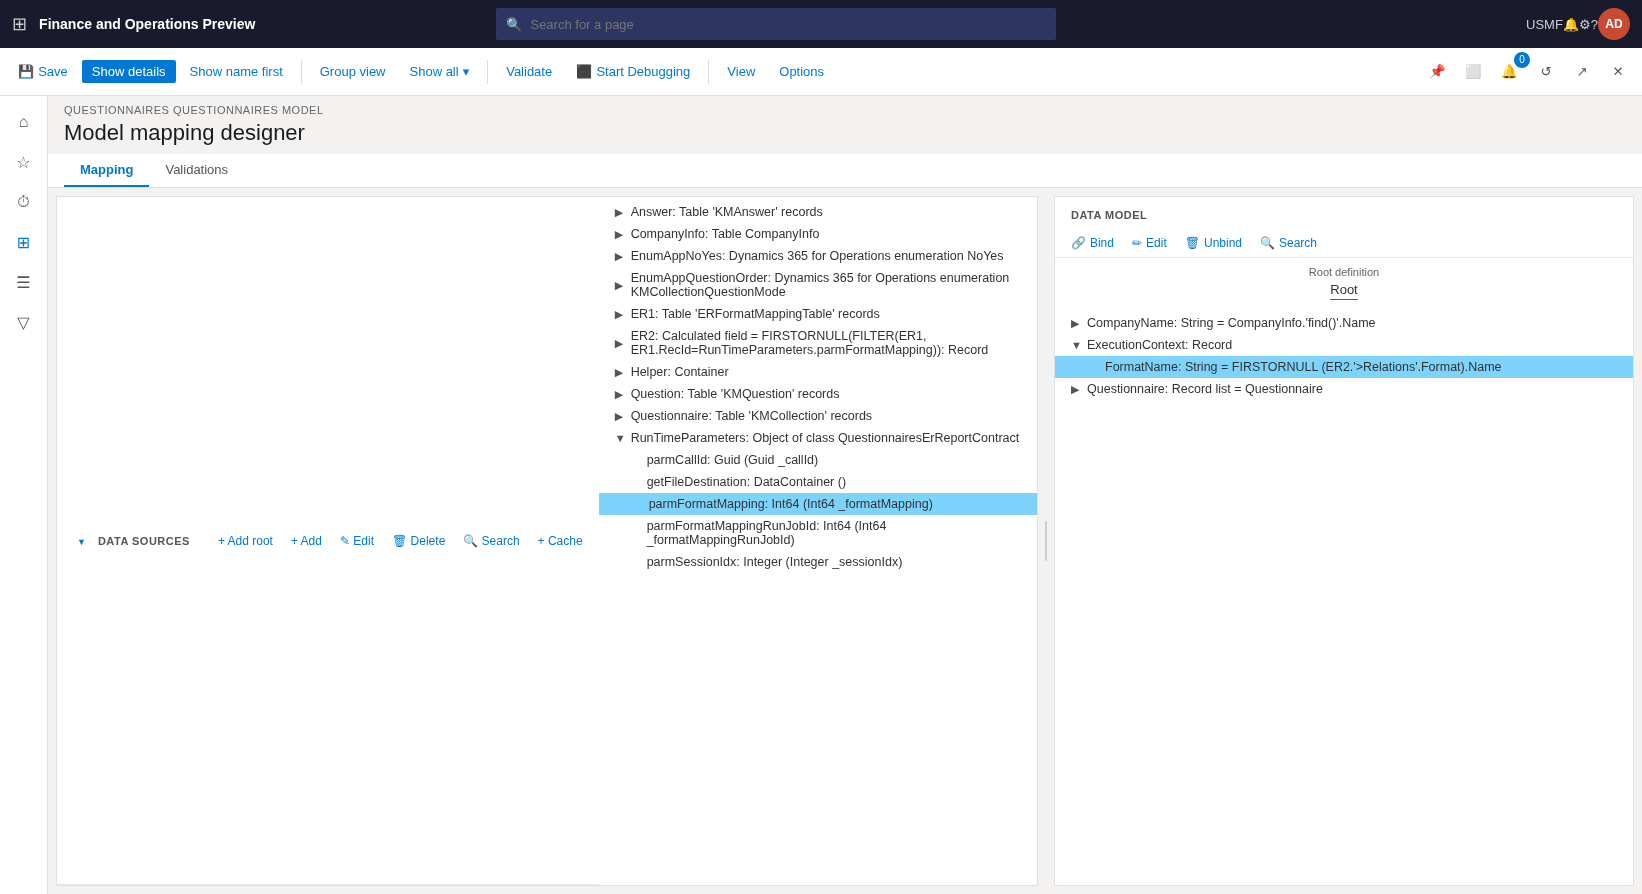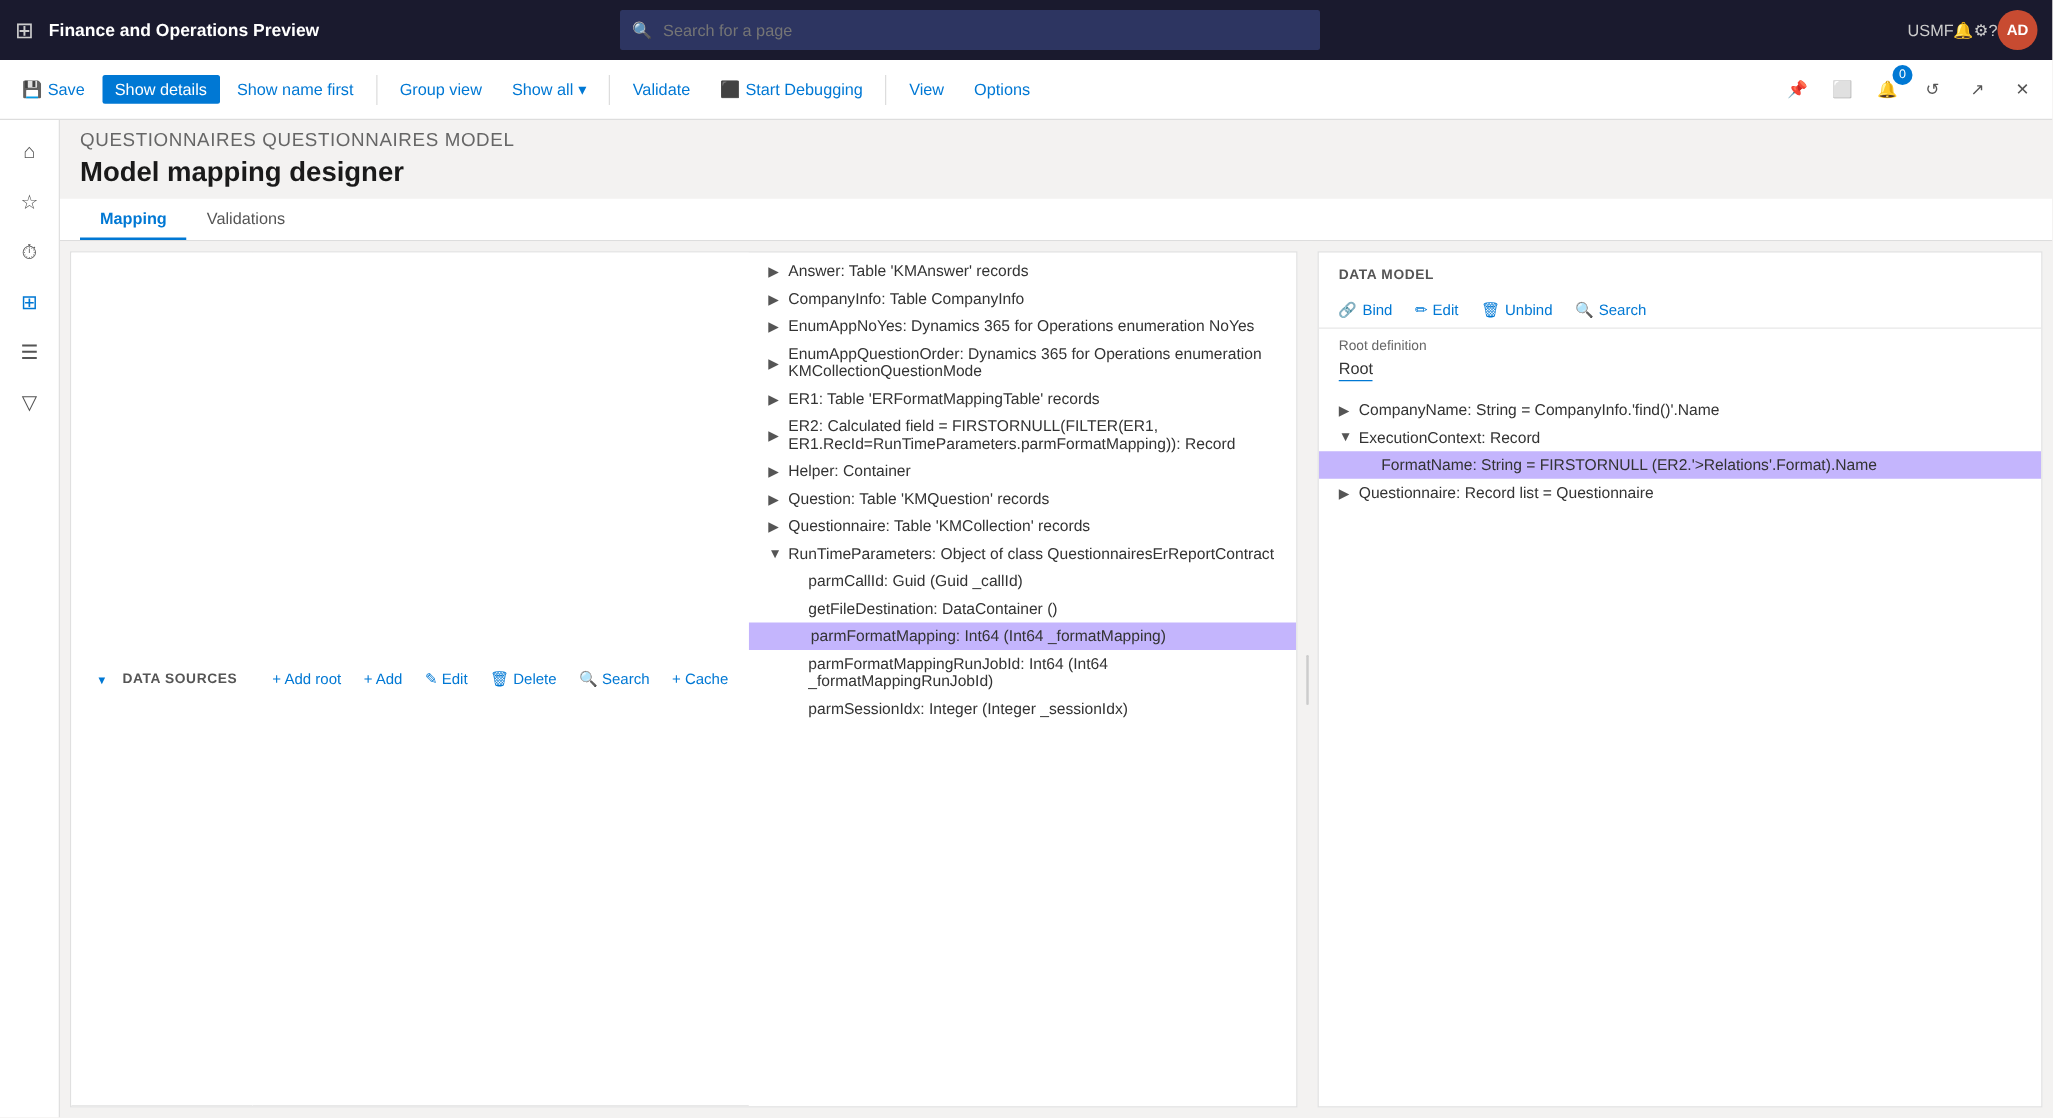--- a/index.html
+++ b/index.html
@@ -62,23 +62,23 @@
       width: 36px; height: 36px; display: flex; align-items: center; justify-content: center;
       cursor: pointer; border-radius: 2px; color: #555; font-size: 16px;
     }
     .sidebar-icon.active { color: #0078d4; }
 
     
     .content-area { flex: 1; display: flex; flex-direction: column; overflow: hidden; }
 
     
     .breadcrumb {
-      padding: 8px 16px 4px 16px; font-size: 15px; color: #666; text-transform: uppercase; letter-spacing: 0.5px;
-    }
-    .page-title { padding: 0 16px 8px 16px; font-size: 22px; font-weight: 700; color: #1a1a1a; }
+      padding: 8px 16px 4px 16px; font-size: 11px; color: #666; text-transform: uppercase; letter-spacing: 0.5px;
+    }
+    .page-title { padding: 0 16px 8px 16px; font-size: 22px; font-weight: 400; color: #1a1a1a; }
 
     
     .tabs { display: flex; padding: 0 16px; border-bottom: 1px solid #ddd; background: #fff; }
     .tab {
       padding: 8px 16px; cursor: pointer; font-size: 13px; color: #555; border-bottom: 2px solid transparent;
     }
     .tab.active { color: #0078d4; border-bottom: 2px solid #0078d4; font-weight: 600; }
 
     
     .split-area { display: flex; flex: 1; overflow: hidden; background: #f3f2f1; }
@@ -100,41 +100,41 @@
     .panel-btn {
       display: flex; align-items: center; gap: 4px; padding: 3px 8px; border: none;
       background: transparent; cursor: pointer; font-size: 12px; color: #0078d4; border-radius: 2px; text-align: center;
     }
     .panel-content { flex: 1; overflow-y: auto; padding: 4px 0; }
 
     
     .tree-item {
       display: flex; align-items: center; padding: 4px 8px 4px 16px; cursor: pointer; font-size: 12.5px;
     }
-    .tree-item.selected { background: #c4b5fd; padding-left: 34px; }
+    .tree-item.selected { background: #7dd3fc; padding-left: 34px; }
     .tree-item .expand-icon { width: 16px; color: #555; font-size: 11px; flex-shrink: 0; }
     .tree-item .item-text { flex: 1; }
     .tree-indent-1 { padding-left: 32px; }
 
     
     .splitter { width: 8px; background: #f3f2f1; cursor: col-resize; display: flex; align-items: center; justify-content: center; }
     .splitter-bar { width: 2px; height: 40px; background: #ccc; border-radius: 1px; }
 
     
     .datamodel-panel {
       width: 580px; background: #fff; margin: 8px 8px 8px 4px; border: 1px solid #e0e0e0;
       display: flex; flex-direction: column; overflow: hidden;
     }
     .dm-header { padding: 12px 16px 8px 16px; }
     .dm-title { font-size: 11px; font-weight: 700; color: #555; text-transform: uppercase; letter-spacing: 0.5px; }
     .dm-toolbar {
       display: flex; align-items: center; padding: 4px 8px; border-bottom: 1px solid #e8e8e8;
       gap: 2px;
     }
-    .root-def { padding: 8px 16px; }
+    .root-def { padding: 8px 16px; text-align: center; }
     .root-def-label { font-size: 11px; color: #666; margin-bottom: 4px; }
     .root-def-value { font-size: 13px; border-bottom: 1px solid #0078d4; display: inline-block; padding-bottom: 2px; color: #333; }
     .dm-content { flex: 1; overflow-y: auto; padding: 4px 0; }
 
     
     ::-webkit-scrollbar { width: 8px; height: 8px; }
     ::-webkit-scrollbar-track { background: #f1f1f1; }
     ::-webkit-scrollbar-thumb { background: #c1c1c1; border-radius: 4px; }
     .chevron-down::before { content: '▼'; font-size: 9px; }
   </style>

